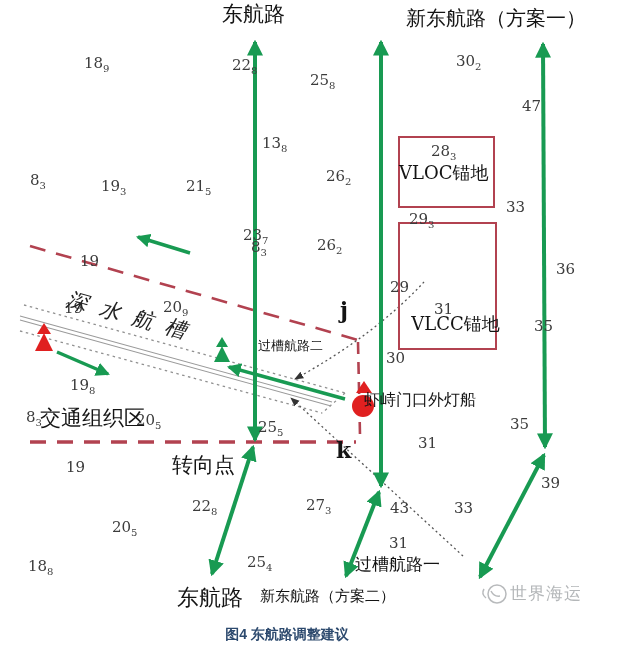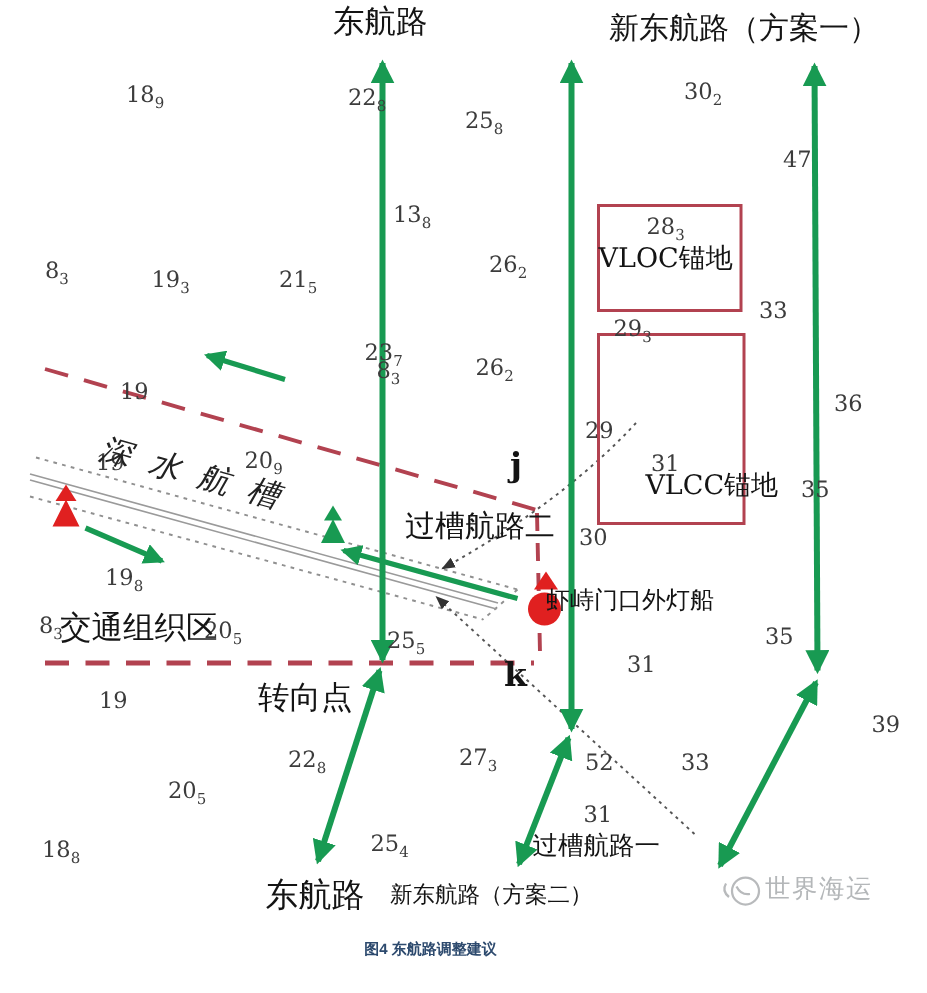--- a/index.html
+++ b/index.html
@@ -10,38 +10,38 @@
   .stage svg { position:absolute; left:0; top:0; }
   .layer { position:absolute; left:0; top:0; width:618px; height:662px; }
   .lbl { position:absolute; white-space:nowrap; color:#141414; line-height:1.1; }
   .sounding { position:absolute; font-size:15px; color:#3c3c3c; white-space:nowrap; }
   .sounding sub { font-size:10px; line-height:1; }
 
   .lbl-east-top    { left:222px; top:3px;   font-size:21px; }
   .lbl-plan1       { left:406px; top:7px;   font-size:20px; }
   .lbl-east-bottom { left:177px; top:586px; font-size:22px; }
   .lbl-plan2       { left:260px; top:588px; font-size:15px; }
-  .lbl-cross2      { left:258px; top:339px; font-size:20px;padding-left:12px; }
+  .lbl-cross2      { left:258px; top:339px; font-size:13px; }
   .lbl-cross1      { left:355px; top:555px; font-size:17px; }
   .lbl-zone        { left:40px;  top:407px; font-size:21px; }
   .lbl-turn        { left:172px; top:454px; font-size:21px; }
   .lbl-lightship   { left:364px; top:391px; font-size:16px; }
   .lbl-vloc  { left:399px; top:163px; width:88px; text-align:center; font-size:18px; }
-  .lbl-vlcc  { left:399px; top:314px; width:113px; text-align:center; font-size:18px;padding-left:19px; }
+  .lbl-vlcc  { left:399px; top:314px; width:113px; text-align:center; font-size:18px; }
   .lbl-j { left:340px; top:298px; font-size:22px; font-weight:bold; }
   .lbl-k { left:336px; top:438px; font-size:22px; font-weight:bold; }
   .lbl-deep {
     left:70px; top:288px; font-size:21px; font-style:italic; letter-spacing:13px;
     transform:rotate(15.5deg); transform-origin:0 0; color:#222;
   }
   .lbl-watermark { left:510px; top:584px; font-size:17px; color:#b4b7b9; letter-spacing:1px; }
   .caption {
     position:absolute; left:0; top:626px; width:574px; text-align:center;
     font-family:"Liberation Sans","DejaVu Sans",sans-serif; font-weight:bold;
-    font-size:10px; color:#2d4a6e;
+    font-size:14px; color:#2d4a6e;
   }
 </style>
 </head>
 <body>
 
 <div class="stage">
 
   <svg width="618" height="662" viewBox="0 0 618 662">
     <defs>
       <marker id="mg" viewBox="0 0 10 10" refX="8.5" refY="5" markerWidth="4" markerHeight="4" orient="auto-start-reverse">
@@ -140,23 +140,23 @@
       <span class="sounding" style="left: 386px; top: 349px;">30</span>
       <span class="sounding" style="left: 70px; top: 376px;">19<sub>8</sub></span>
       <span class="sounding" style="left: 26px; top: 408px;">8<sub>3</sub></span>
       <span class="sounding" style="left: 136px; top: 411px;">20<sub>5</sub></span>
       <span class="sounding" style="left: 258px; top: 418px;">25<sub>5</sub></span>
       <span class="sounding" style="left: 510px; top: 415px;">35</span>
       <span class="sounding" style="left: 418px; top: 434px;">31</span>
       <span class="sounding" style="left: 66px; top: 458px;">19</span>
       <span class="sounding" style="left: 192px; top: 497px;">22<sub>8</sub></span>
       <span class="sounding" style="left: 306px; top: 496px;">27<sub>3</sub></span>
-      <span class="sounding" style="left: 390px; top: 499px;">52</span>
+      <span class="sounding" style="left: 390px; top: 499px;">43</span>
       <span class="sounding" style="left: 454px; top: 499px;">33</span>
-      <span class="sounding" style="left: 581px; top: 474px;">39</span>
+      <span class="sounding" style="left: 541px; top: 474px;">39</span>
       <span class="sounding" style="left: 389px; top: 534px;">31</span>
       <span class="sounding" style="left: 112px; top: 518px;">20<sub>5</sub></span>
       <span class="sounding" style="left: 247px; top: 553px;">25<sub>4</sub></span>
       <span class="sounding" style="left: 28px; top: 557px;">18<sub>8</sub></span>
     </div>
 
   <div class="lbl lbl-east-top">东航路</div>
   <div class="lbl lbl-plan1">新东航路（方案一）</div>
   <div class="lbl lbl-deep">深水航槽</div>
   <div class="lbl lbl-cross2">过槽航路二</div>

